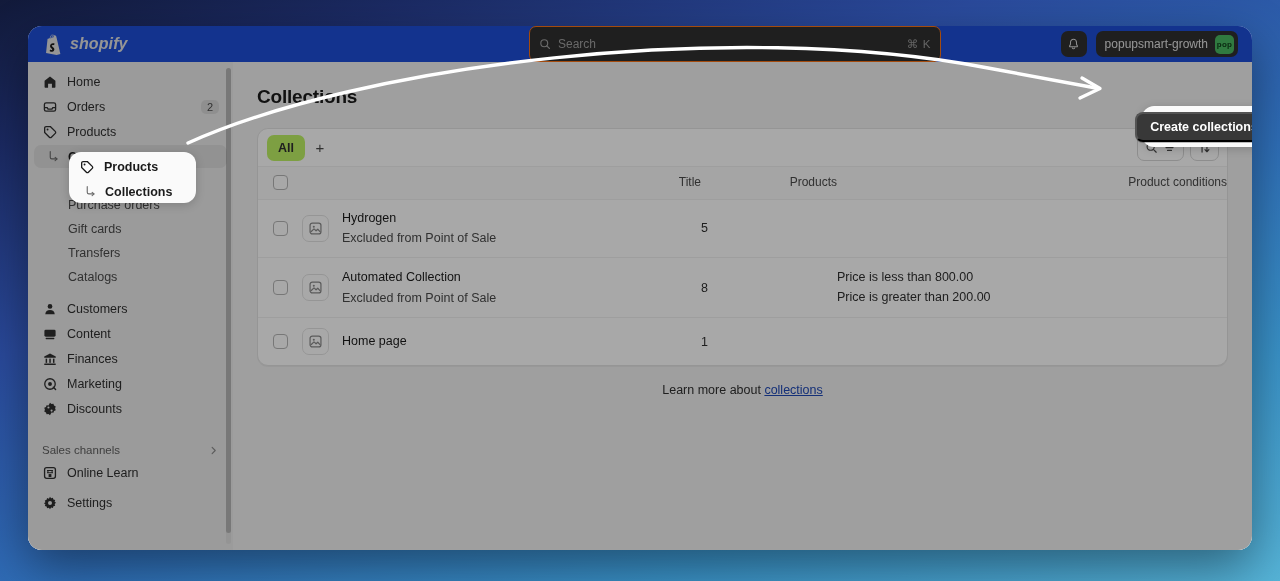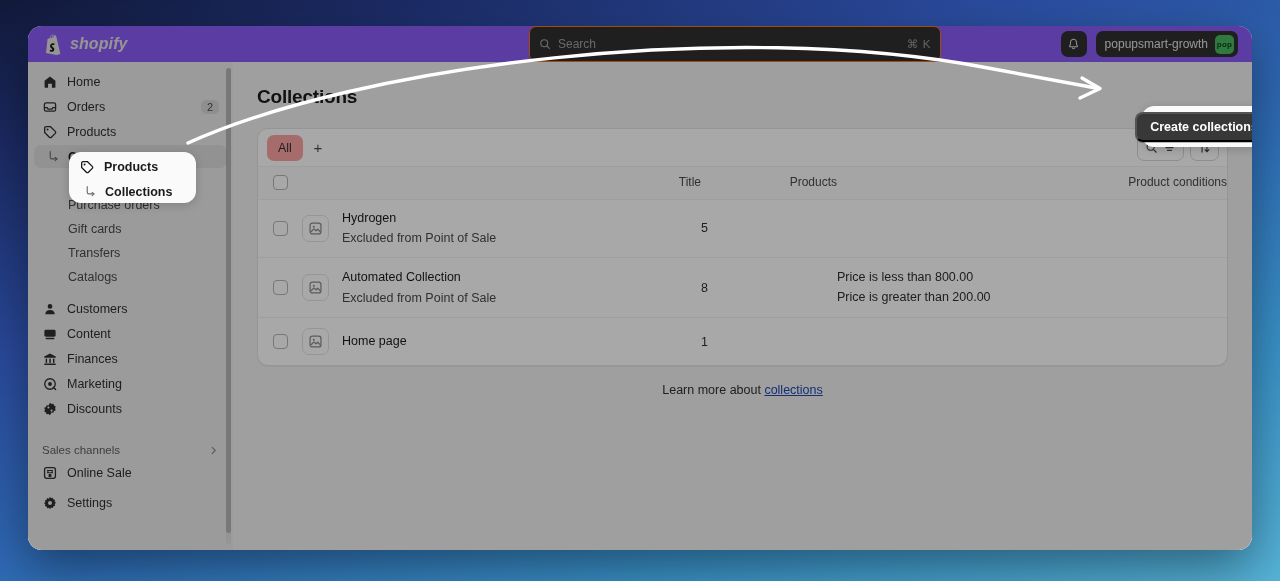--- a/index.html
+++ b/index.html
@@ -31,21 +31,21 @@
     position: absolute; inset: 0;
     background: rgba(0,0,0,.34);
     pointer-events: none;
     z-index: 40;
   }
 
   
   .topbar {
     position: relative; z-index: 5;
     height: 36px;
-    background: #8b5cf6;
+    background: #1d4ed8;
     display: flex; align-items: center;
     padding: 0 10px;
   }
   .brand { display: flex; align-items: center; gap: 7px; width: 390px; padding-left: 6px; }
   .brand-logo { width: 19px; height: 21px; display: block; }
   .brand-name {
     color: #e3e3e3; font-size: 16px; font-style: italic;
     font-weight: 700; letter-spacing: .1px;
   }
   .search-wrap { flex: 1; display: flex; justify-content: center; }
@@ -161,21 +161,21 @@
     height: 38px; padding: 0 8px 0 9px;
     border-bottom: 1px solid #f0f0f0;
   }
   .tabs { display: flex; align-items: center; gap: 2px; }
   .tab {
     height: 26px; padding: 0 11px;
     display: flex; align-items: center;
     font-size: 12.5px; color: #303030;
     border-radius: 7px;
   }
-  .tab.sel { background: #fca5a5; font-weight: 400; }
+  .tab.sel { background: #bef264; font-weight: 700; }
   .tab-add {
     width: 26px; height: 26px; border-radius: 7px;
     display: flex; align-items: center; justify-content: center;
     color: #4b4b4b; font-size: 15px; line-height: 1;
   }
   .tool-btns { display: flex; align-items: center; gap: 6px; }
   .tool-btn {
     height: 26px; border: 1px solid #d6d6d6; border-radius: 7px;
     background: #fff; display: flex; align-items: center; justify-content: center;
     gap: 5px; padding: 0 7px;
@@ -412,21 +412,21 @@
       </div>
 
       <div class="nav-item">
         <span class="ico">
           <svg width="14" height="14" viewBox="0 0 16 16">
               <rect x="1.8" y="1.8" width="12.4" height="12.4" rx="2.4" fill="none" stroke="#303030" stroke-width="1.5"></rect>
               <path d="M4.6 5.2h6.8M5.6 5.2v2.4M10.4 5.2v2.4M4.6 7.6h6.8" stroke="#303030" stroke-width="1.2"></path>
               <rect x="6.4" y="9.2" width="3.2" height="3.4" fill="#303030"></rect>
             </svg>
         </span>
-        <span class="lbl">Online Sale</span>
+        <span class="lbl">Online Learn</span>
       </div>
 
       <div class="nav-item" style="margin-top:6px;">
         <span class="ico">
           <svg width="14" height="14" viewBox="0 0 16 16">
               <path d="M8 .9l1.3 1.6 2-.6.6 2 2 .6-.6 2 1.6 1.3-1.6 1.3.6 2-2 .6-.6 2-2-.6L8 15.1l-1.3-1.6-2 .6-.6-2-2-.6.6-2L1.1 8.3l1.6-1.3-.6-2 2-.6.6-2 2 .6z" fill="#303030"></path>
               <circle cx="8" cy="8" r="2.3" fill="#ebebeb"></circle>
             </svg>
         </span>
         <span class="lbl">Settings</span>

